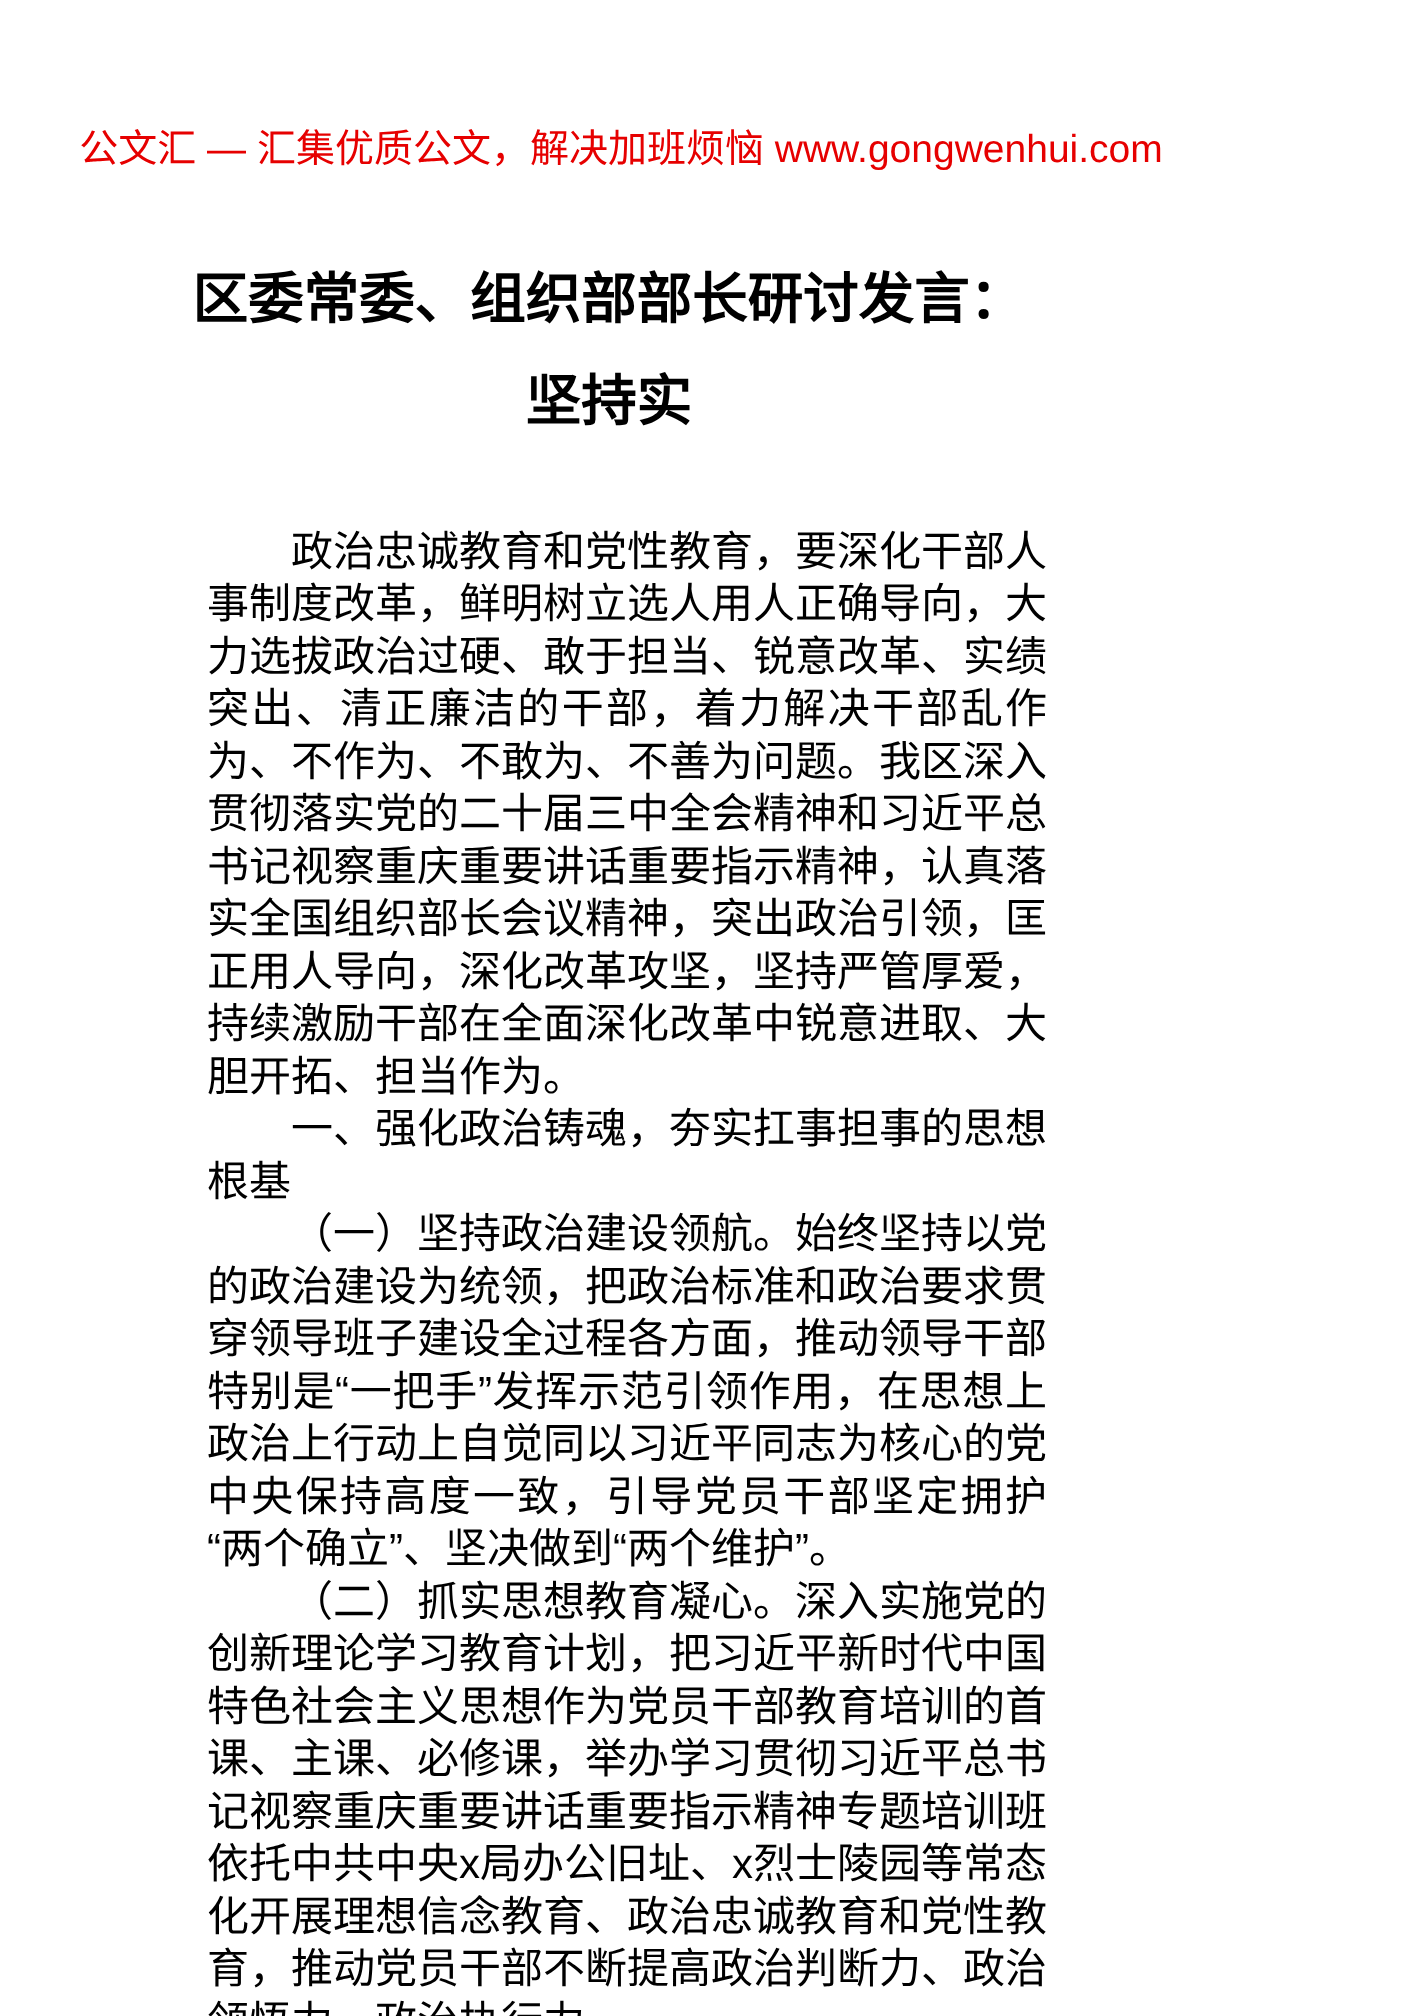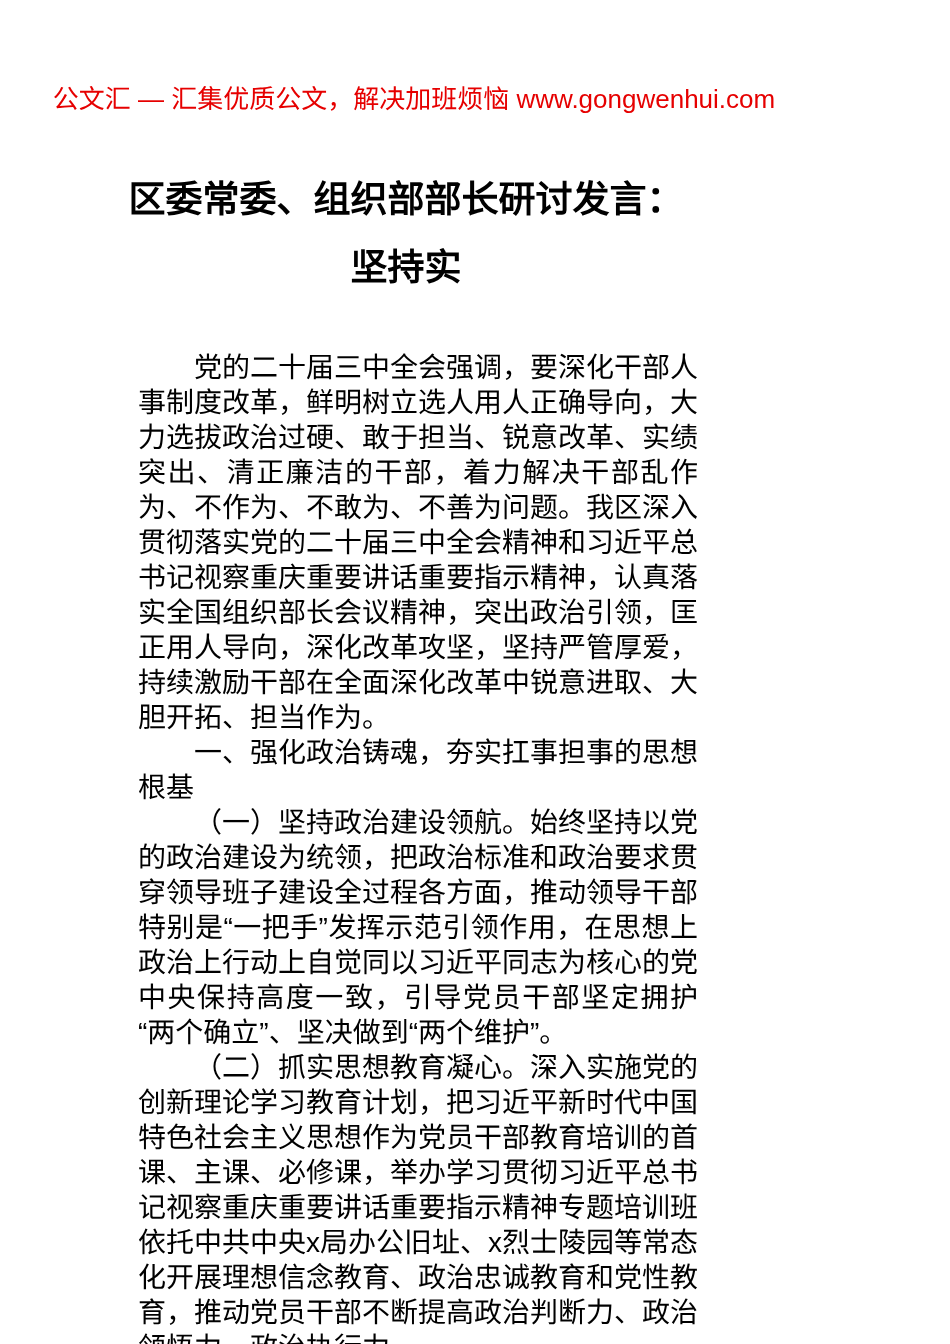--- a/index.html
+++ b/index.html
@@ -62,19 +62,19 @@
 
 <div class="page">
 
   <div class="watermark">公文汇 — 汇集优质公文，解决加班烦恼 www.gongwenhui.com</div>
 
   <h1 class="doc-title">
     <span class="title-line">区委常委、组织部部长研讨发言：坚持实</span>
   </h1>
 
   <div class="doc-body">
-    <p>党的二十届三中全会强调，要深化干部人事制度改革，鲜明树立选人用人正确导向，大力选拔政治过硬、敢于担当、锐意改革、实绩突出、清正廉洁的干部，着力解决干部乱作为、不作为、不敢为、不善为问题。我区深入贯彻落实党的二十届三中全会精神和习近平总书记视察重庆重要讲话重要指示精神，认真落实全国组织部长会议精神，突出政治引领，匡正用人导向，深化改革攻坚，坚持严管厚爱，持续激励干部在全面深化改革中锐意进取、大胆开拓、担当作为。</p>
+    <p>政治忠诚教育和党性教育，要深化干部人事制度改革，鲜明树立选人用人正确导向，大力选拔政治过硬、敢于担当、锐意改革、实绩突出、清正廉洁的干部，着力解决干部乱作为、不作为、不敢为、不善为问题。我区深入贯彻落实党的二十届三中全会精神和习近平总书记视察重庆重要讲话重要指示精神，认真落实全国组织部长会议精神，突出政治引领，匡正用人导向，深化改革攻坚，坚持严管厚爱，持续激励干部在全面深化改革中锐意进取、大胆开拓、担当作为。</p>
     <p class="heading">一、强化政治铸魂，夯实扛事担事的思想根基</p>
     <p>（一）坚持政治建设领航。始终坚持以党的政治建设为统领，把政治标准和政治要求贯穿领导班子建设全过程各方面，推动领导干部特别是“一把手”发挥示范引领作用，在思想上政治上行动上自觉同以习近平同志为核心的党中央保持高度一致，引导党员干部坚定拥护“两个确立”、坚决做到“两个维护”。</p>
     <p>（二）抓实思想教育凝心。深入实施党的创新理论学习教育计划，把习近平新时代中国特色社会主义思想作为党员干部教育培训的首课、主课、必修课，举办学习贯彻习近平总书记视察重庆重要讲话重要指示精神专题培训班依托中共中央x局办公旧址、x烈士陵园等常态化开展理想信念教育、政治忠诚教育和党性教育，推动党员干部不断提高政治判断力、政治领悟力、政治执行力。</p>
   </div>
 
 </div>
 
 </body></html>

